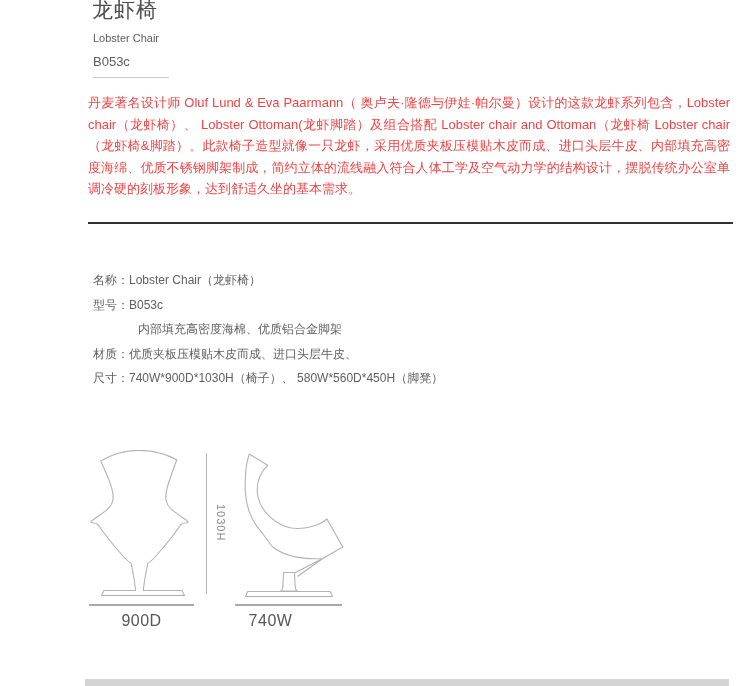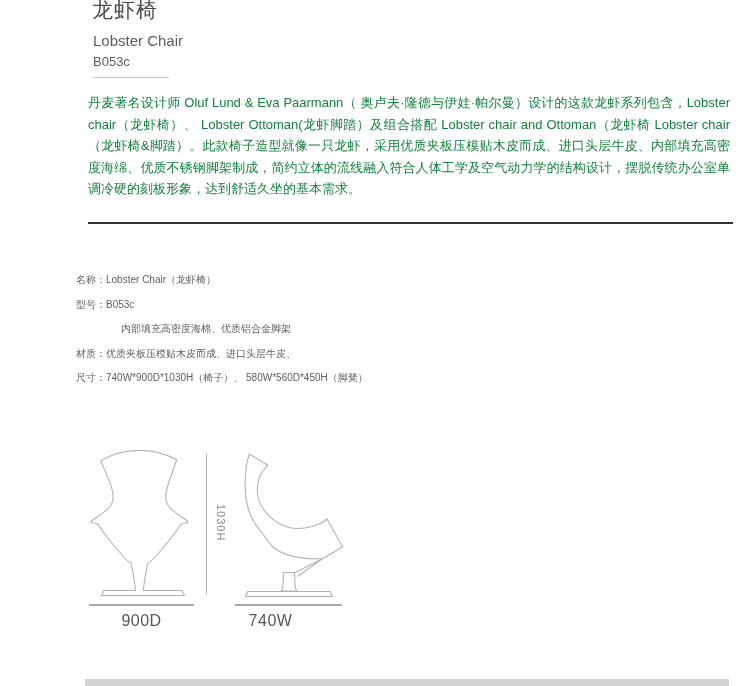--- a/index.html
+++ b/index.html
@@ -12,48 +12,48 @@
   .page { position: absolute; inset: 0; margin-left: 31px; }
 
   
   .title {
     position: absolute; left: 61px; top: -3px;
     font-size: 21px; line-height: 26px; font-weight: 500; color: #4c4c4c;
     letter-spacing: 1px;
   }
   .subtitle {
     position: absolute; left: 62px; top: 32px;
-    font-size: 15px; color: #5c5c5c;
+    font-size: 11px; color: #5c5c5c;
   }
   .model {
     position: absolute; left: 62px; top: 54px;
     font-size: 13px; color: #5c5c5c;
   }
   .short-rule {
     position: absolute; left: 62px; top: 77px;
     width: 76px; height: 1px; background: #c9c9c9;
   }
 
   
   .description {
     position: absolute; left: 57px; top: 92px; width: 642px;
-    font-size: 13px; line-height: 21.5px; color: #15803d;
+    font-size: 13px; line-height: 21.5px; color: #ef4444;
     text-align: justify;
   }
 
   
   .dark-rule {
     position: absolute; left: 57px; top: 222px;
     width: 645px; height: 2px; background: #333333;
   }
 
   
   .specs {
-    position: absolute; left: 45px; top: 268px;
-    font-size: 10px; line-height: 24.5px; color: #606060;
+    position: absolute; left: 62px; top: 268px;
+    font-size: 12px; line-height: 24.5px; color: #606060;
   }
   .spec-row { white-space: nowrap; }
   .spec-row.indent { padding-left: 45px; }
   .spec-label { color: #606060; }
   .spec-value { color: #606060; }
 
   
   .drawing { position: absolute; left: 0; top: 0; }
   .chair-svg { position: absolute; }
   .front-svg { left: 58px; top: 450px; }

